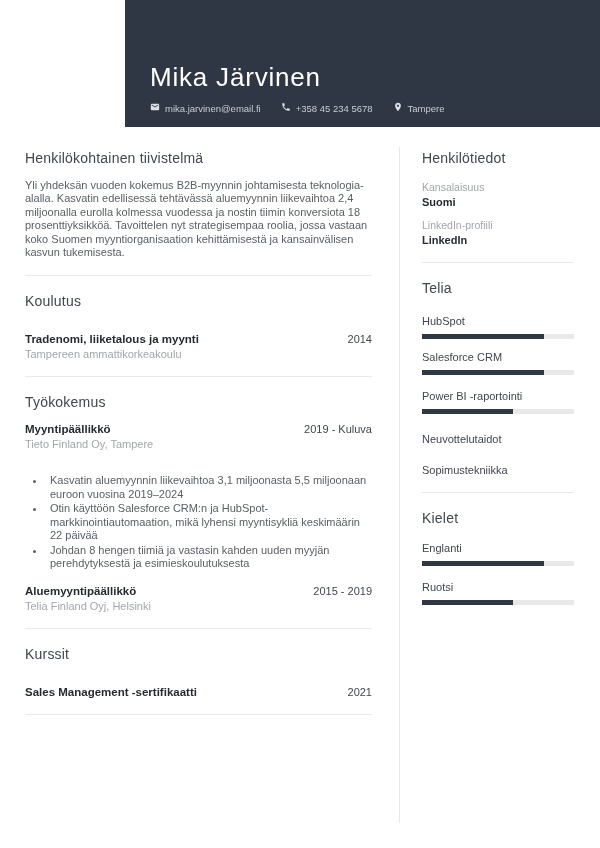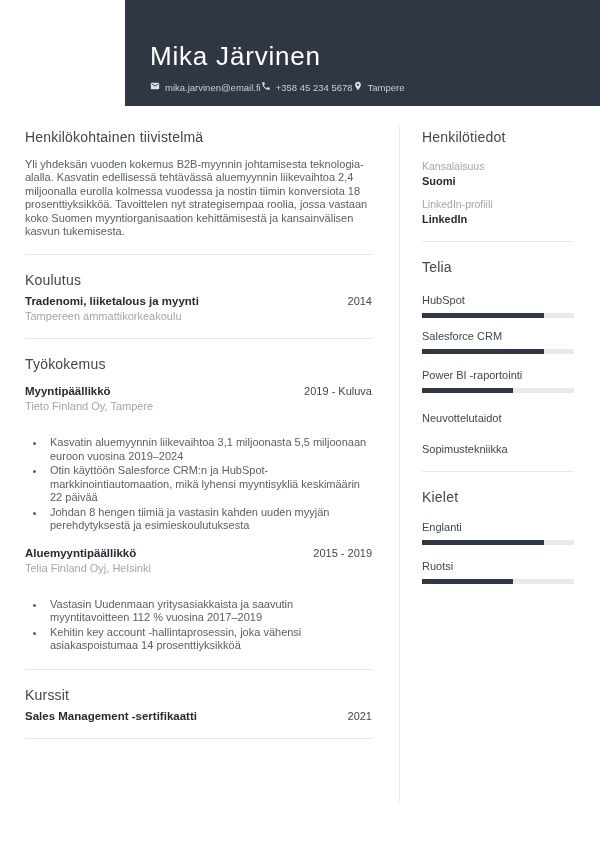--- a/index.html
+++ b/index.html
@@ -11,40 +11,40 @@
     --muted:#a2a6ad;
     --divider:#e8e9eb;
     --bar_fill:#2e3743;
     --bar_track:#e9e9ea;
   }
   html,body{margin:0;padding:0;background:#fff;}
   .page{width:600px;height:848px;background:#fff;position:relative;overflow:hidden;
         font-family:"Liberation Sans",sans-serif;-webkit-font-smoothing:antialiased;}
 
   
-  .header{margin-left:125px;height:106px;background:var(--header_bg);box-sizing:border-box;
+  .header{margin-left:125px;height:127px;background:var(--header_bg);box-sizing:border-box;
           padding:0 20px 13px 25px;display:flex;flex-direction:column;justify-content:flex-end;}
   .name{font-size:26px;font-weight:500;letter-spacing:.8px;color:#fff;margin:0 0 9px;line-height:1.15;}
-  .contacts{display:flex;font-size:9.5px;color:var(--header_contact);}
+  .contacts{display:flex;gap:20px;font-size:9.5px;color:var(--header_contact);}
   .contact{display:flex;align-items:center;gap:5px;}
   .contact svg{width:10px;height:10px;fill:#dde0e5;flex-shrink:0;}
 
   
   .content{display:flex;padding:20px 25px 0;box-sizing:border-box;}
   .leftcol{width:347px;flex-shrink:0;}
   .vdiv{width:1px;height:676px;background:var(--divider);margin-left:27px;flex-shrink:0;}
   .rightcol{width:152px;margin-left:22px;flex-shrink:0;}
 
   .sec{font-size:14px;font-weight:400;color:var(--heading);margin:0;line-height:23px;letter-spacing:.2px;}
   .hdiv{border:none;border-top:1px solid var(--divider);margin:16px 0 0;}
   .sec-block{margin-top:14px;}
 
   .summary-text{font-size:11px;line-height:13.4px;color:var(--body);margin:9px 0 0;}
 
-  .entry{margin-top:3px;}
+  .entry{margin-top:20px;}
   .erow{display:flex;justify-content:space-between;align-items:baseline;}
   .etitle{font-size:11.5px;font-weight:700;color:var(--dark);}
   .edate{font-size:11px;color:var(--heading);white-space:nowrap;}
   .esub{font-size:11px;color:var(--muted);margin-top:3px;}
 
   .job{margin-top:9px;}
   .job + .job{margin-top:14px;}
   .bullets{margin:24px 0 0;padding-left:21px;list-style:disc;}
   .bullets li{font-size:11px;line-height:13.5px;color:var(--body);padding-left:4px;}
   .bullets li + li{margin-top:1px;}
@@ -126,24 +126,20 @@
             <li>Johdan 8 hengen tiimiä ja vastasin kahden uuden myyjän perehdytyksestä ja esimieskoulutuksesta</li>
           </ul>
         </div>
 
         <div class="job">
           <div class="erow">
             <span class="etitle">Aluemyyntipäällikkö</span>
             <span class="edate">2015 - 2019</span>
           </div>
           <div class="esub">Telia Finland Oyj, Helsinki</div>
-          <ul class="bullets">
-            <li>Vastasin Uudenmaan yritysasiakkaista ja saavutin myyntitavoitteen 112 % vuosina 2017–2019</li>
-            <li>Kehitin key account -hallintaprosessin, joka vähensi asiakaspoistumaa 14 prosenttiyksikköä</li>
-          </ul>
         </div>
       </section>
       <hr class="hdiv">
 
       <section class="sec-block">
         <h2 class="sec">Kurssit</h2>
         <div class="entry">
           <div class="erow">
             <span class="etitle">Sales Management -sertifikaatti</span>
             <span class="edate">2021</span>

